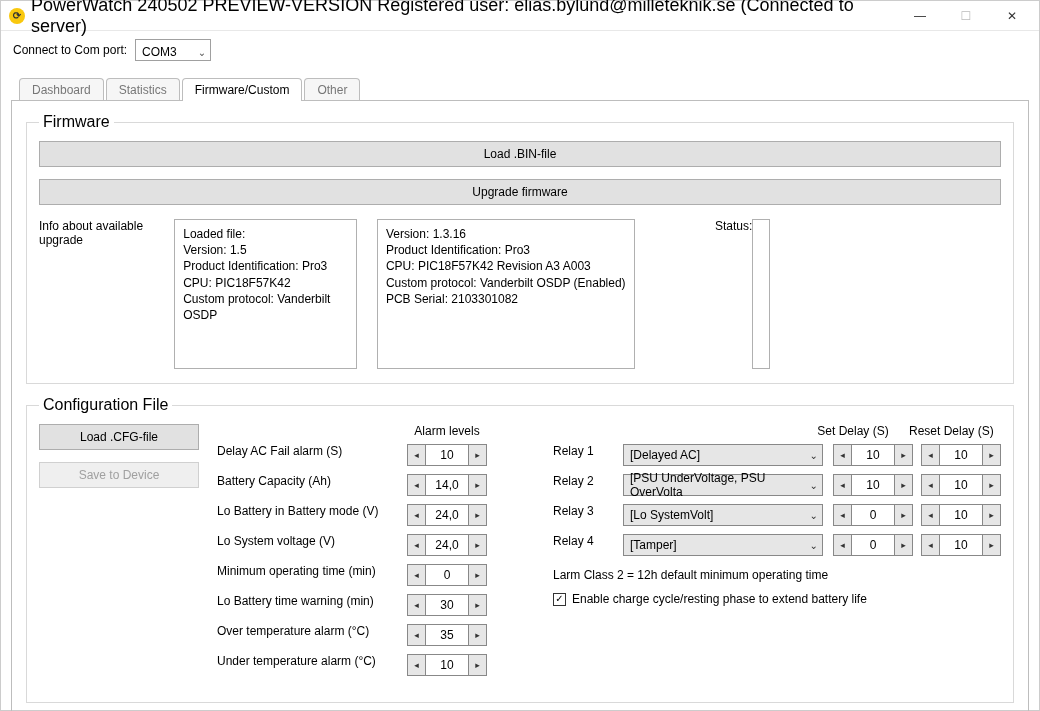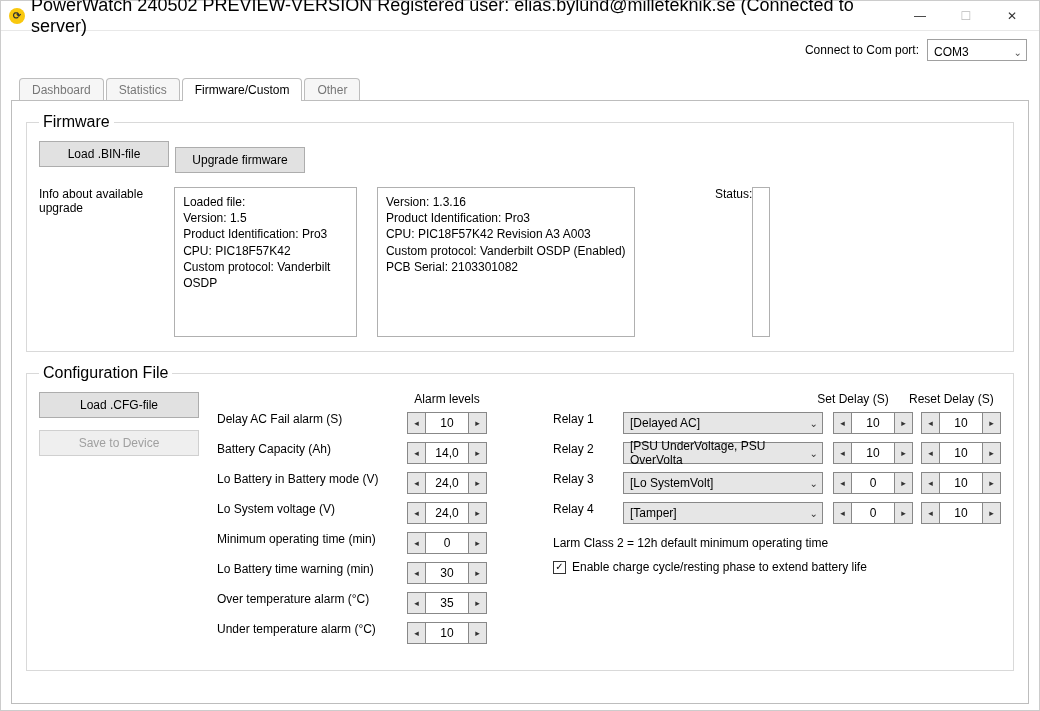--- a/index.html
+++ b/index.html
@@ -5,38 +5,38 @@
   * { box-sizing: border-box; font-family: "Segoe UI", Arial, sans-serif; font-size: 12px; }
   html, body { margin: 0; padding: 0; background: #fff; }
   .window { width: 1040px; height: 711px; border: 1px solid #ccc; position: relative; display: flex; flex-direction: column; }
   .titlebar { height: 30px; display: flex; align-items: center; padding: 0 4px 0 8px; border-bottom: 1px solid #e8e8e8; }
   .titlebar .icon { width: 16px; height: 16px; border-radius: 50%; background: #f9c80e; display: inline-flex; align-items: center; justify-content: center; margin-right: 6px; font-size: 10px; color: #333; font-weight: bold;}
   .titlebar .title { flex: 1; font-size: 18px; }
   .winbtns { display: flex; }
   .winbtn { width: 46px; height: 28px; display: flex; align-items: center; justify-content: center; color: #333; }
   .winbtn.disabled { color: #bbb; }
 
-  .toprow { display: flex; justify-content: flex-end; align-items: center; padding: 8px 12px 4px 12px; gap: 8px; }
-  .combo { border: 1px solid #a0a0a0; background: #fff; height: 22px; width: 100px; display: flex; align-items: center; justify-content: space-between; padding: 4px 4px 0 6px; }
+  .toprow { display: flex; align-items: center; padding: 8px 12px 4px 12px; gap: 8px; }
+  .combo { border: 1px solid #a0a0a0; background: #fff; height: 22px; width: 76px; display: flex; align-items: center; justify-content: space-between; padding: 4px 4px 0 6px; }
   .combo .chev { font-size: 10px; color: #555; }
 
   .tabs { display: flex; align-items: flex-end; padding: 12px 0 0 18px; position: relative; }
   .tab { padding: 4px 12px; border: 1px solid #bdbdbd; border-bottom: none; border-radius: 4px 4px 0 0; background: #f6f6f6; color: #777; margin-right: 2px; position: relative; top: 1px; }
   .tab.active { background: #fff; color: #000; z-index: 2; }
   .content { flex: 1; margin: 0 10px 6px 10px; border: 1px solid #bdbdbd; border-top: 1px solid #bdbdbd; padding: 12px 14px; position: relative; }
   .tabs + .content { border-top: 1px solid #bdbdbd; }
 
   fieldset.group { border: 1px solid #d9d9d9; padding: 10px 12px 14px 12px; margin: 0 0 12px 0; position: relative; }
   fieldset.group > legend { padding: 0 4px; font-size: 16px; }
 
   .btn { display: inline-block; min-width: 130px; height: 26px; border: 1px solid #adadad; background: #e1e1e1; text-align: center; line-height: 24px; padding: 0 10px; }
   .btn + .btn { margin-top: 6px; }
   .btn.disabled { color: #a0a0a0; background: #efefef; border-color: #d0d0d0; }
 
-  .firmware-top { display: flex; flex-direction: row; gap: 6px; }
+  .firmware-top { display: flex; flex-direction: column; gap: 6px; }
   .fw-cols { display: flex; gap: 20px; margin-top: 14px; }
   .fw-col { flex: 1; display: flex; flex-direction: row; }
   .fw-col .lbl { margin-bottom: 4px; }
   .panel { border: 1px solid #b0b0b0; background: #fff; height: 150px; padding: 6px 8px; white-space: pre-line; line-height: 1.35; overflow: hidden; }
 
   .cfg-grid { display: flex; gap: 18px; align-items: flex-start; }
   .cfg-left { width: 160px; display: flex; flex-direction: column; gap: 6px; }
   .cfg-mid { flex: 1; }
   .cfg-right { flex: 1.15; }
   .al-header { text-align: center; margin: 0 0 6px 190px; width: 80px; }

